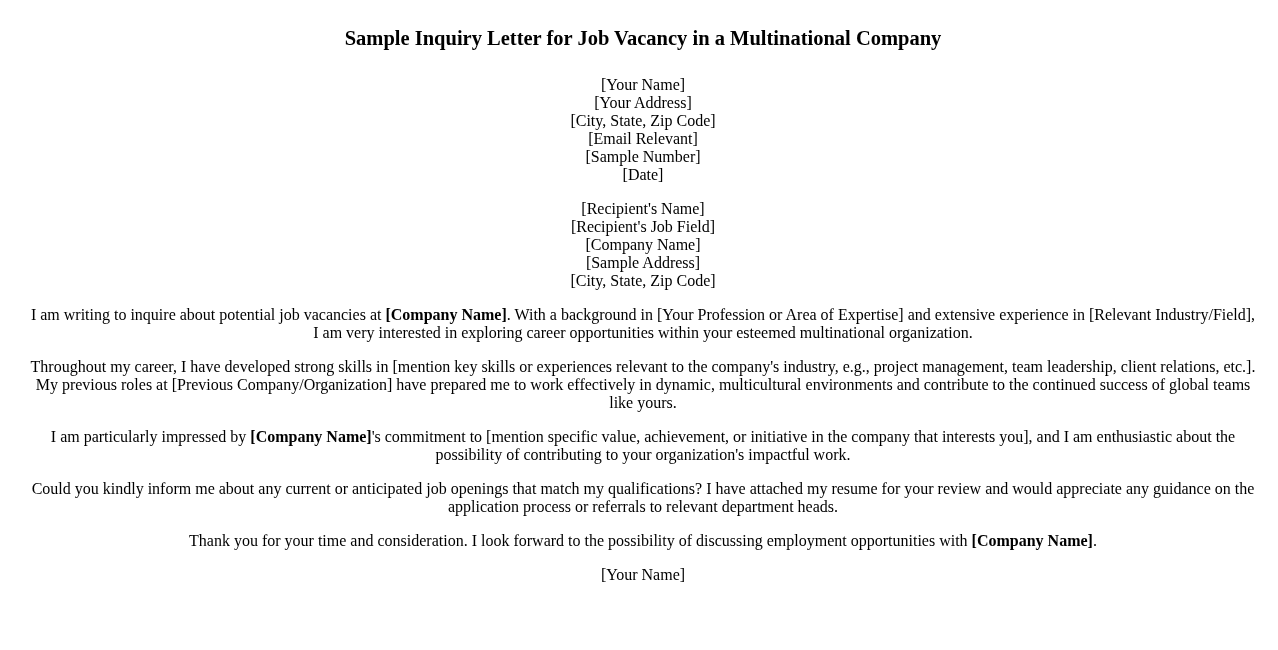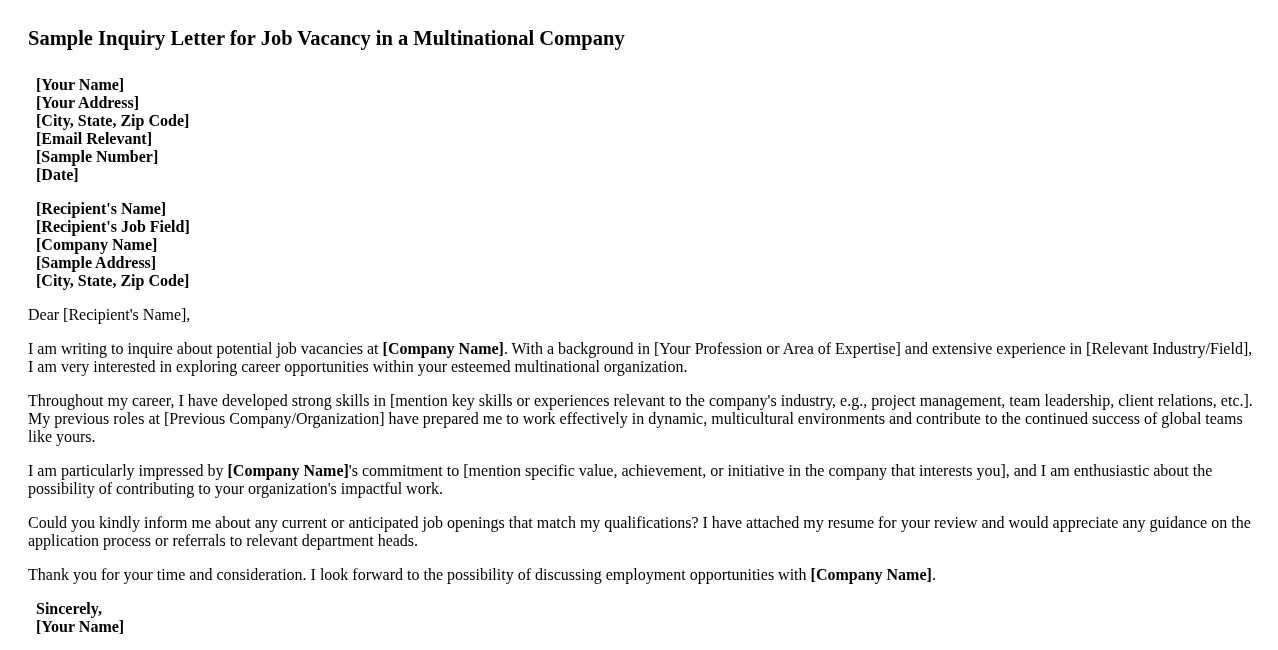--- a/index.html
+++ b/index.html
@@ -11,31 +11,31 @@
   .page {
     width: 1278px;
     height: 634px;
     box-sizing: border-box;
     padding: 8px 20px 0 28px;
     background: #ffffff;
     overflow: hidden;
     font-family: "Liberation Serif", "DejaVu Serif", serif;
     font-size: 16px;
     line-height: 18px;
+    text-align: center;
   }
   .doc-title {
     font-family: "Liberation Serif", "DejaVu Serif", serif;
     font-size: 20.5px;
     font-weight: bold;
     line-height: 24px;
     margin: 18px 0 26px 0;
   }
   .block {
     margin: 16px 8px;
-    font-weight: bold;
   }
   .line {
     display: block;
   }
   p.para {
     margin: 16px 0;
   }
   .b {
     font-weight: bold;
   }
@@ -57,30 +57,28 @@
   </div>
 
   <div class="block">
     <span class="line">[Recipient's Name]</span>
     <span class="line">[Recipient's Job Field]</span>
     <span class="line">[Company Name]</span>
     <span class="line">[Sample Address]</span>
     <span class="line">[City, State, Zip Code]</span>
   </div>
 
-  <p class="para">Dear [Recipient's Name],</p>
 
   <p class="para"><span>I am writing to inquire about potential job vacancies at </span><span class="b">[Company Name]</span><span>. With a background in [Your Profession or Area of Expertise] and extensive experience in [Relevant Industry/Field], I am very interested in exploring career opportunities within your esteemed multinational organization.</span></p>
 
   <p class="para"><span>Throughout my career, I have developed strong skills in [mention key skills or experiences relevant to the company's industry, e.g., project management, team leadership, client relations, etc.]. My previous roles at [Previous Company/Organization] have prepared me to work effectively in dynamic, multicultural environments and contribute to the continued success of global teams like yours.</span></p>
 
   <p class="para"><span>I am particularly impressed by </span><span class="b">[Company Name]</span><span>'s commitment to [mention specific value, achievement, or initiative in the company that interests you], and I am enthusiastic about the possibility of contributing to your organization's impactful work.</span></p>
 
   <p class="para"><span>Could you kindly inform me about any current or anticipated job openings that match my qualifications? I have attached my resume for your review and would appreciate any guidance on the application process or referrals to relevant department heads.</span></p>
 
   <p class="para"><span>Thank you for your time and consideration. I look forward to the possibility of discussing employment opportunities with </span><span class="b">[Company Name]</span><span>.</span></p>
 
   <div class="block">
-    <span class="line">Sincerely,</span>
     <span class="line">[Your Name]</span>
   </div>
 
 </div>
 
 </body></html>

